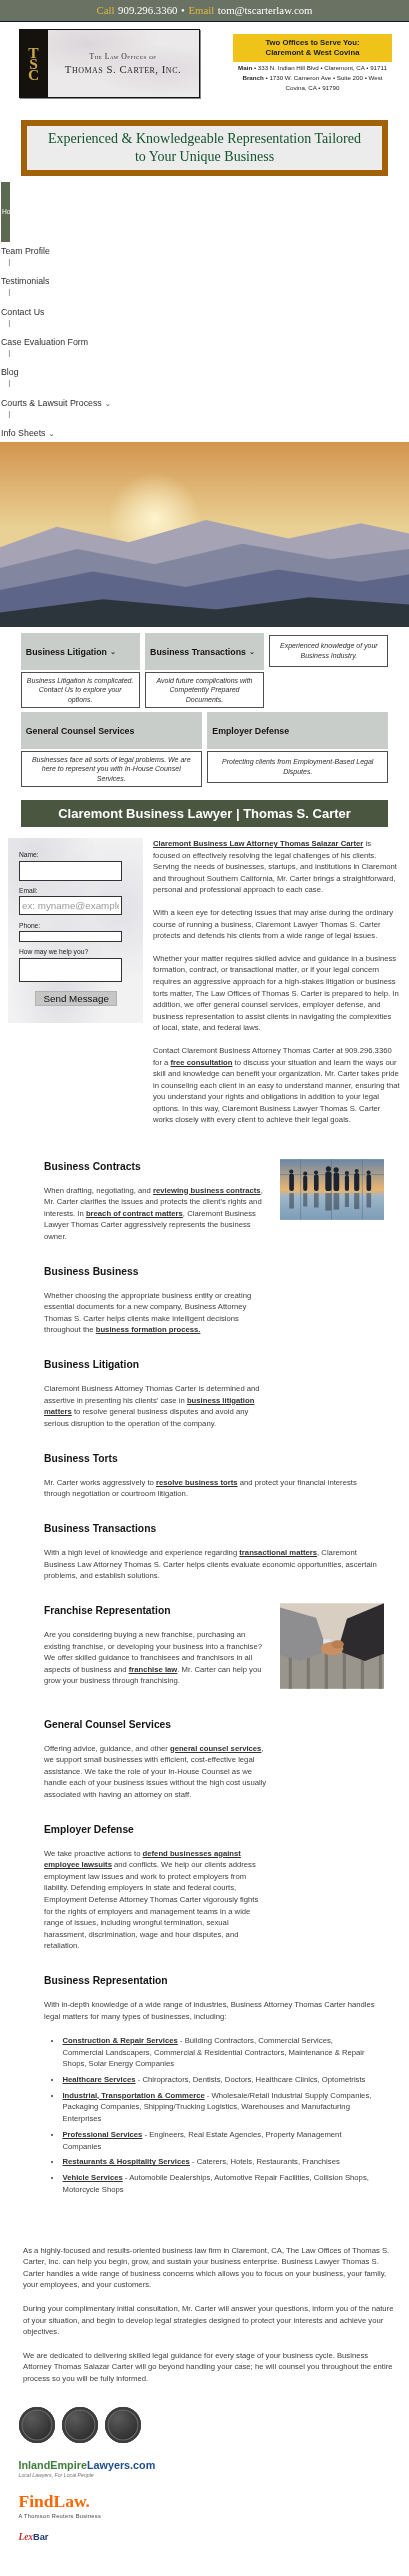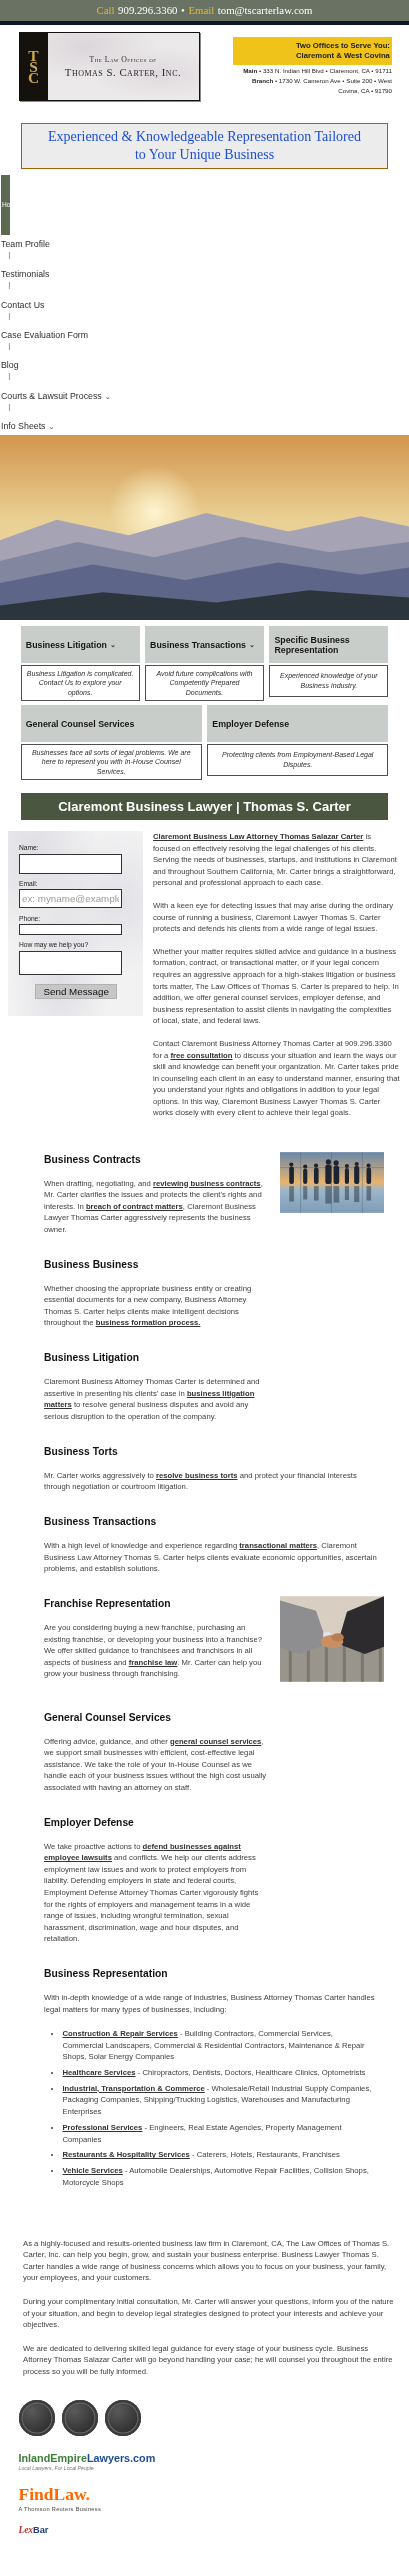--- a/index.html
+++ b/index.html
@@ -1,50 +1,50 @@
 <!DOCTYPE html>
 <html style="font-size:8.2px"><head>
 <meta charset="utf-8">
 <style>
   html,body{margin:0;padding:0;background:#ffffff;}
   body{width:409px;font-family:"Liberation Sans",sans-serif;color:#3e3e3e;}
 
   
-  .topbar{height:20.6px;background:#697263;border-bottom:4px solid #0f172a;
+  .topbar{height:20.6px;background:#697263;border-bottom:1px solid #0f172a;
     display:flex;align-items:center;justify-content:center;gap:3.6px;
     font-family:"Liberation Serif",serif;font-size:10.8px;}
   .topbar .gold{color:#e0b83e;}
   .topbar .white{color:#ffffff;text-decoration:none;}
 
   
   .header{position:relative;height:92px;background:#fff;}
   .logo{position:absolute;left:18.5px;top:7.2px;width:179px;height:67px;
     border:1.5px solid #121212;display:flex;box-shadow:1px 1px 0 #888;}
   .logo-left{width:28px;background:#15120e;display:flex;flex-direction:column;
     align-items:center;justify-content:center;color:#c9a64b;
     font-family:"Liberation Serif",serif;font-size:15.5px;line-height:.72;font-weight:bold;}
   .logo-right{flex:1;display:flex;flex-direction:column;align-items:center;justify-content:center;
     background:
       radial-gradient(ellipse at 25% 20%, rgba(175,165,175,.28), transparent 45%),
       radial-gradient(ellipse at 75% 60%, rgba(170,160,175,.22), transparent 45%),
       #ece9ea;
     font-family:"Liberation Serif",serif;color:#2b2b2b;font-variant:small-caps;}
   .logo-line1{font-size:7.7px;letter-spacing:0.5px;}
   .logo-line2{font-size:10.8px;letter-spacing:0.5px;margin-top:2.1px;}
-  .header-right{position:absolute;left:233px;top:12.4px;width:159px;text-align:right;}
+  .header-right{position:absolute;left:233px;top:12.4px;width:159px;text-align:center;}
   .banner{background:#efc319;color:#1d1d1d;font-weight:bold;font-size:7.7px;
     padding:3.6px 2.1px;line-height:1.35;}
   .addr{font-size:6.2px;color:#232323;line-height:1.5;margin-top:1px;}
   .addr b{font-weight:bold;}
   .addr:first-of-type{margin-top:4.6px;}
 
   
-  .tagline{margin:6.2px 20.6px 0;background:#ececec;border:1px solid #a16207;
+  .tagline{margin:6.2px 20.6px 0;background:#ececec;border:6px solid #a16207;
     padding:4.1px 20.6px;text-align:center;font-family:"Liberation Serif",serif;
-    font-size:14px;color:#1d4ed8;line-height:1.3;}
+    font-size:14px;color:#14532d;line-height:1.3;}
 
   
   .nav{margin:5.2px 0 0 1px;width:124px;font-size:8.8px;color:#333;}
   .nav-home{width:8.2px;height:60px;background:#5c6a52;color:#fff;font-size:6.7px;
     overflow:hidden;white-space:nowrap;padding-left:1px;line-height:60px;}
   .nav-item{margin:4.6px 0 1px;color:#2f2f2f;cursor:pointer;}
   .nav-sep{color:#666;margin:1px 0 10.3px 7.2px;font-size:7.7px;}
   .chev{color:#444;font-size:7.2px;margin-left:3.1px;}
 
   
@@ -212,23 +212,20 @@
       <div class="pcell-info">Business Litigation is complicated. Contact Us to explore your options.</div>
     </div>
     <div class="row-wrap">
       <div class="pcell-head">
         <span>Business Transactions</span>
           <span class="chev">⌄</span>
       </div>
       <div class="pcell-info">Avoid future complications with Competently Prepared Documents.</div>
     </div>
     <div class="row-wrap">
-      <div class="pcell-head">
-        <span>Specific Business Representation</span>
-      </div>
       <div class="pcell-info">Experienced knowledge of your Business Industry.</div>
     </div>
   </div>
   <div class="pgrid2">
     <div class="row-wrap">
       <div class="pcell-head">
         <span>General Counsel Services</span>
       </div>
       <div class="pcell-info">Businesses face all sorts of legal problems. We are here to represent you with In-House Counsel Services.</div>
     </div>

